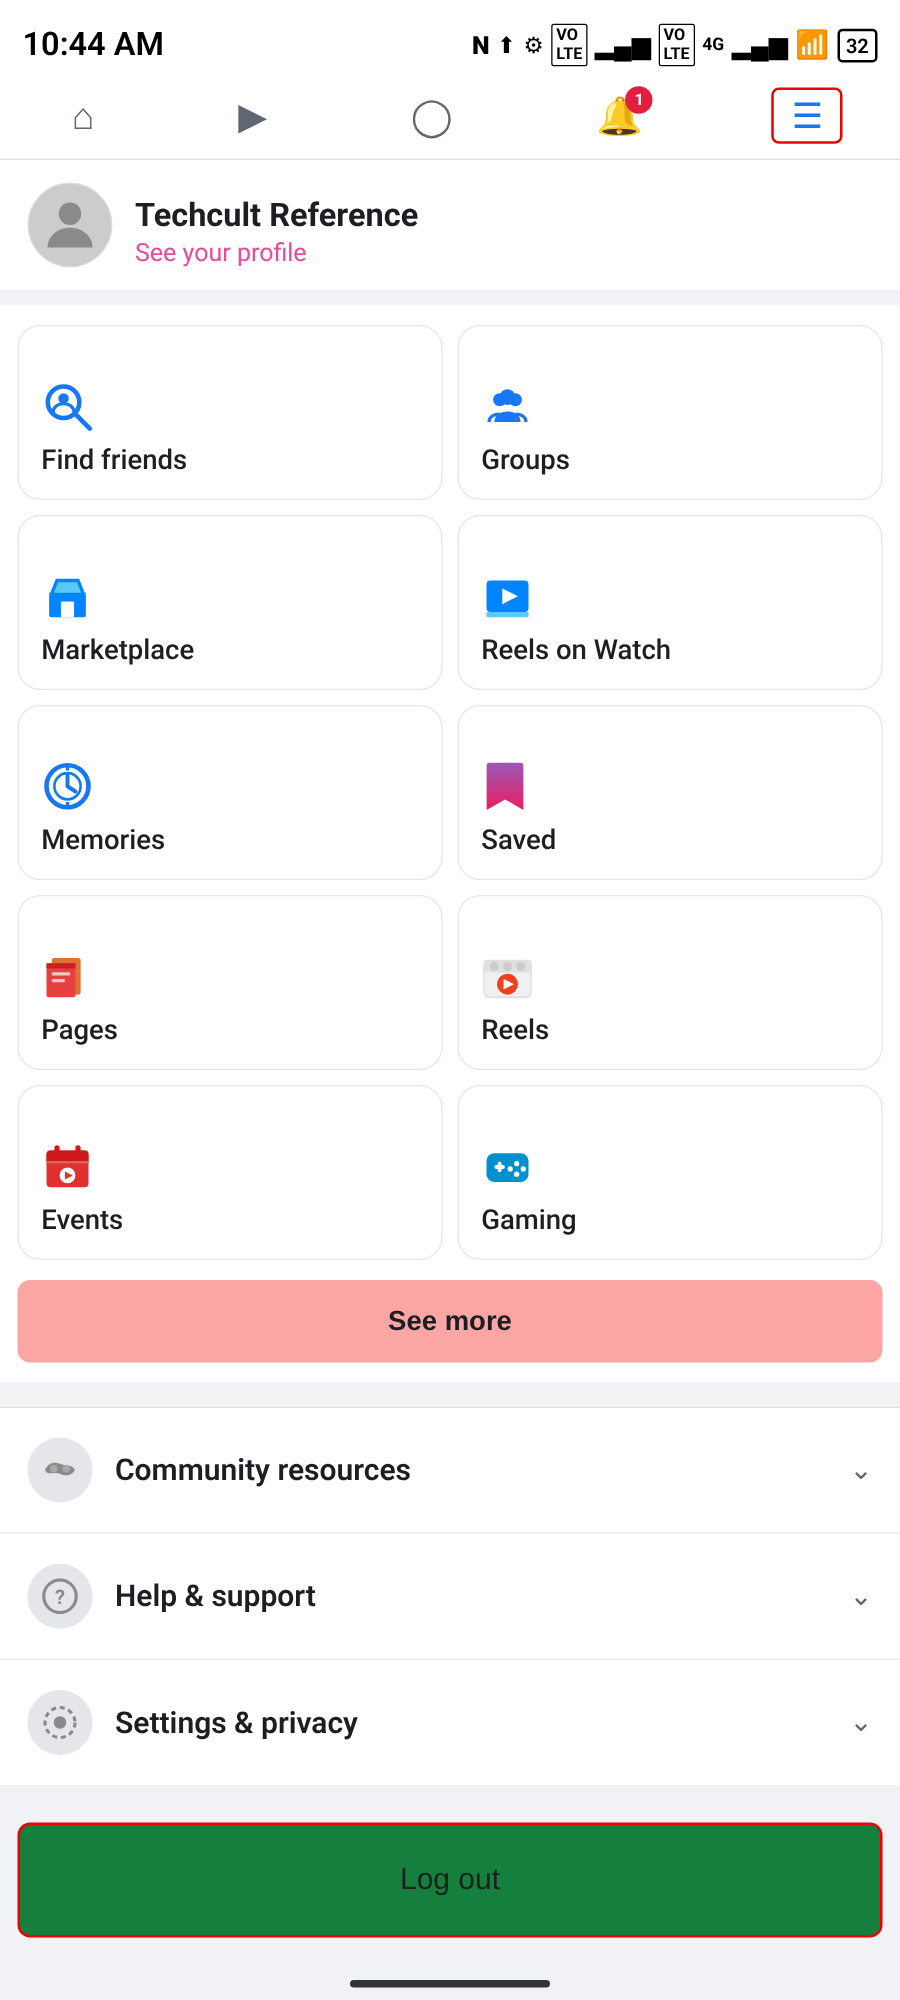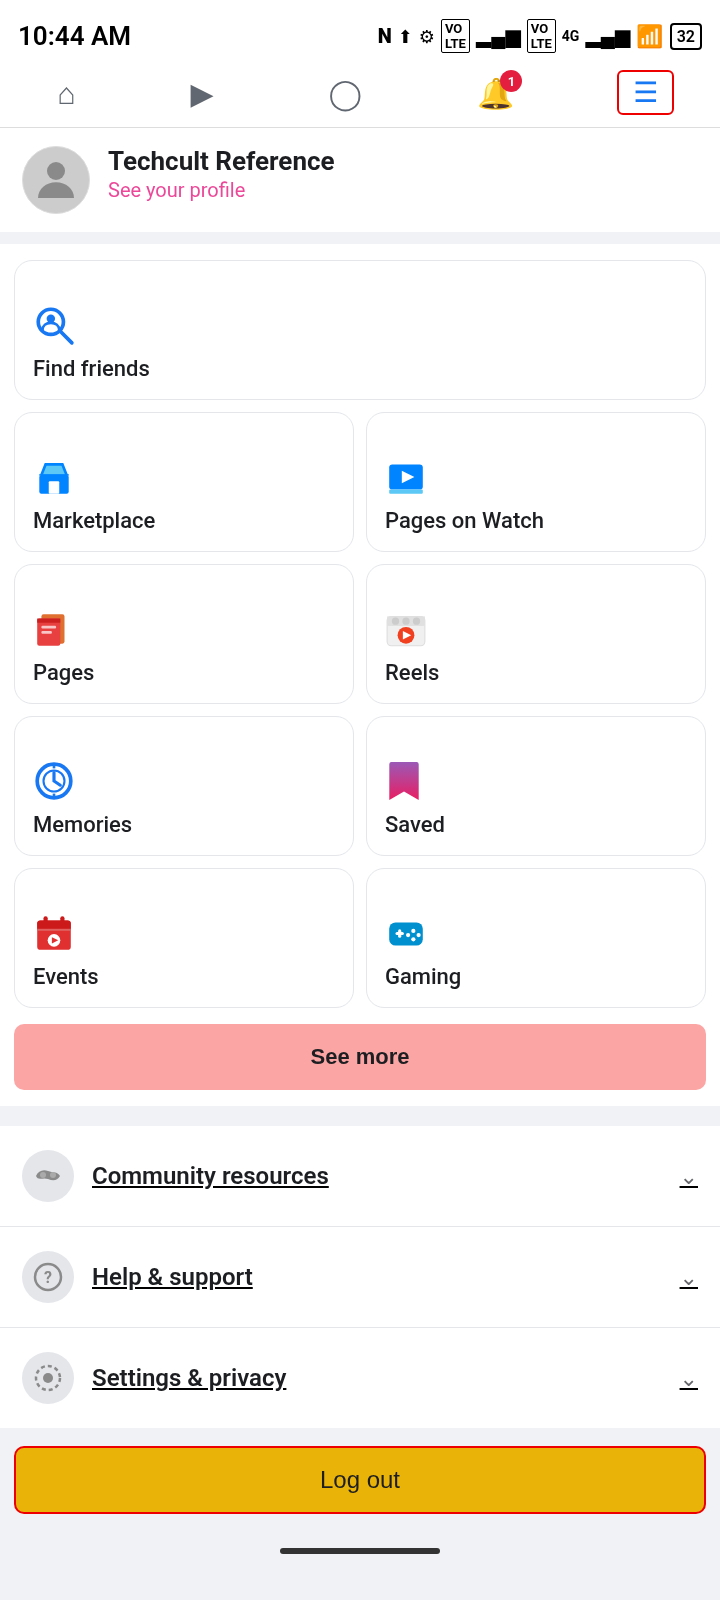--- a/index.html
+++ b/index.html
@@ -87,21 +87,21 @@
       align-items: center;
       justify-content: center;
       font-size: 13px;
       font-weight: 700;
     }
 
     
     .profile-header {
       background: #fff;
       display: flex;
-      align-items: flex-start;
+      align-items: flex-end;
       padding: 18px 22px;
       gap: 18px;
       margin-bottom: 12px;
     }
     .avatar {
       width: 68px;
       height: 68px;
       border-radius: 50%;
       background: #ccc;
       display: flex;
@@ -181,22 +181,21 @@
 
     
     .section-divider {
       height: 8px;
       background: #f0f2f5;
     }
 
     
     .accordion-section {
       background: #f97316;
-      margin-bottom: 4px;
-      text-decoration: underline;
+      margin-bottom: 16px;
     }
     .accordion-item {
       display: flex;
       align-items: center;
       padding: 24px 22px;
       border-bottom: 1px solid #e4e6ea;
       cursor: pointer;
       background: #fff;
     }
     .accordion-item:last-child {
@@ -225,22 +224,22 @@
       color: #65676b;
     }
 
     
     .logout-section {
       padding: 14px 14px 20px 14px;
       background: #f0f2f5;
     }
     .logout-btn {
       width: 100%;
-      padding: 18px;
-      background: #eab308;
+      padding: 30px;
+      background: #15803d;
       border: 2.5px solid #e00;
       border-radius: 10px;
       font-size: 24px;
       font-weight: 500;
       color: #1c1e21;
       cursor: pointer;
       text-align: center;
     }
 
     
@@ -316,20 +315,33 @@
       <div class="grid-card-icon icon-find-friends">
         <svg width="42" height="42" viewBox="0 0 40 40" fill="none">
           <circle cx="17" cy="17" r="12" stroke="#1877f2" stroke-width="3.5" fill="none"></circle>
           <line x1="26" y1="26" x2="37" y2="37" stroke="#1877f2" stroke-width="3.5" stroke-linecap="round"></line>
           <circle cx="17" cy="14" r="4" fill="#1877f2"></circle>
           <path d="M9 25c0-4.4 3.6-7 8-7s8 2.6 8 7" stroke="#1877f2" stroke-width="2.5" fill="none"></path>
         </svg>
       </div>
       <span class="grid-card-label">Find friends</span>
     </div>
+    <div class="grid-card">
+      <div class="grid-card-icon icon-groups">
+        <svg width="42" height="42" viewBox="0 0 40 40" fill="none">
+          <circle cx="14" cy="15" r="5" fill="#1877f2"></circle>
+          <circle cx="26" cy="15" r="5" fill="#1877f2"></circle>
+          <circle cx="20" cy="13" r="6" fill="#1877f2"></circle>
+          <path d="M6 32c0-4 3.6-6 8-6" stroke="#1877f2" stroke-width="2.5" fill="none"></path>
+          <path d="M34 32c0-4-3.6-6-8-6" stroke="#1877f2" stroke-width="2.5" fill="none"></path>
+          <path d="M10 32c0-5 4.5-8 10-8s10 3 10 8" fill="#1877f2"></path>
+        </svg>
+      </div>
+      <span class="grid-card-label">Groups</span>
+    </div>
   </div>
 
   
   <div class="grid-row">
     <div class="grid-card">
       <div class="grid-card-icon">
         <svg width="42" height="42" viewBox="0 0 40 40" fill="none">
           <rect x="6" y="18" width="28" height="18" rx="2" fill="#0084ff"></rect>
           <path d="M8 18l4-10h16l4 10" stroke="#0084ff" stroke-width="2.5" fill="#5bc8f5"></path>
           <rect x="15" y="24" width="10" height="12" rx="1" fill="#fff"></rect>
@@ -339,21 +351,51 @@
       <span class="grid-card-label">Marketplace</span>
     </div>
     <div class="grid-card">
       <div class="grid-card-icon">
         <svg width="42" height="42" viewBox="0 0 40 40" fill="none">
           <rect x="4" y="8" width="32" height="24" rx="3" fill="#0084ff"></rect>
           <polygon points="16,14 16,26 28,20" fill="#fff"></polygon>
           <rect x="4" y="32" width="32" height="4" rx="1" fill="#5bc8f5"></rect>
         </svg>
       </div>
-      <span class="grid-card-label">Pages on Watch</span>
+      <span class="grid-card-label">Reels on Watch</span>
+    </div>
+  </div>
+
+  
+  <div class="grid-row">
+    <div class="grid-card">
+      <div class="grid-card-icon">
+        <svg width="42" height="42" viewBox="0 0 40 40" fill="none">
+          <circle cx="20" cy="20" r="16" stroke="#1877f2" stroke-width="3.5" fill="none"></circle>
+          <circle cx="20" cy="20" r="10" stroke="#1877f2" stroke-width="2" fill="none"></circle>
+          <polyline points="20,12 20,20 26,24" stroke="#1877f2" stroke-width="3" stroke-linecap="round" fill="none"></polyline>
+          <path d="M20 4 L20 8" stroke="#1877f2" stroke-width="2.5"></path>
+          <path d="M20 32 L20 36" stroke="#1877f2" stroke-width="2.5"></path>
+        </svg>
+      </div>
+      <span class="grid-card-label">Memories</span>
+    </div>
+    <div class="grid-card">
+      <div class="grid-card-icon">
+        <svg width="38" height="42" viewBox="0 0 32 40" fill="none">
+          <path d="M4 2 h24 a2 2 0 0 1 2 2 v34 l-14-8 -14 8 V4 a2 2 0 0 1 2-2Z" fill="url(#savedGrad)"></path>
+          <defs>
+            <linearGradient id="savedGrad" x1="0" y1="0" x2="0" y2="1">
+              <stop offset="0%" stop-color="#9b59b6"></stop>
+              <stop offset="100%" stop-color="#e91e63"></stop>
+            </linearGradient>
+          </defs>
+        </svg>
+      </div>
+      <span class="grid-card-label">Saved</span>
     </div>
   </div>
 
   
   <div class="grid-row">
     <div class="grid-card">
       <div class="grid-card-icon">
         <svg width="42" height="42" viewBox="0 0 40 40" fill="none">
           <rect x="8" y="6" width="22" height="28" rx="2" fill="#e07030"></rect>
           <rect x="4" y="10" width="22" height="26" rx="2" fill="#e84040"></rect>
@@ -379,50 +421,20 @@
       </div>
       <span class="grid-card-label">Reels</span>
     </div>
   </div>
 
   
   <div class="grid-row">
     <div class="grid-card">
       <div class="grid-card-icon">
         <svg width="42" height="42" viewBox="0 0 40 40" fill="none">
-          <circle cx="20" cy="20" r="16" stroke="#1877f2" stroke-width="3.5" fill="none"></circle>
-          <circle cx="20" cy="20" r="10" stroke="#1877f2" stroke-width="2" fill="none"></circle>
-          <polyline points="20,12 20,20 26,24" stroke="#1877f2" stroke-width="3" stroke-linecap="round" fill="none"></polyline>
-          <path d="M20 4 L20 8" stroke="#1877f2" stroke-width="2.5"></path>
-          <path d="M20 32 L20 36" stroke="#1877f2" stroke-width="2.5"></path>
-        </svg>
-      </div>
-      <span class="grid-card-label">Memories</span>
-    </div>
-    <div class="grid-card">
-      <div class="grid-card-icon">
-        <svg width="38" height="42" viewBox="0 0 32 40" fill="none">
-          <path d="M4 2 h24 a2 2 0 0 1 2 2 v34 l-14-8 -14 8 V4 a2 2 0 0 1 2-2Z" fill="url(#savedGrad)"></path>
-          <defs>
-            <linearGradient id="savedGrad" x1="0" y1="0" x2="0" y2="1">
-              <stop offset="0%" stop-color="#9b59b6"></stop>
-              <stop offset="100%" stop-color="#e91e63"></stop>
-            </linearGradient>
-          </defs>
-        </svg>
-      </div>
-      <span class="grid-card-label">Saved</span>
-    </div>
-  </div>
-
-  
-  <div class="grid-row">
-    <div class="grid-card">
-      <div class="grid-card-icon">
-        <svg width="42" height="42" viewBox="0 0 40 40" fill="none">
           <rect x="4" y="8" width="32" height="28" rx="3" fill="#e03030"></rect>
           <rect x="4" y="8" width="32" height="10" rx="3" fill="#cc1a1a"></rect>
           <rect x="10" y="4" width="4" height="8" rx="2" fill="#cc1a1a"></rect>
           <rect x="26" y="4" width="4" height="8" rx="2" fill="#cc1a1a"></rect>
           <rect x="4" y="16" width="32" height="2" fill="#e06060"></rect>
           <circle cx="20" cy="27" r="6" fill="#fff"></circle>
           <polygon points="18,24 18,30 24,27" fill="#e03030"></polygon>
         </svg>
       </div>
       <span class="grid-card-label">Events</span>

